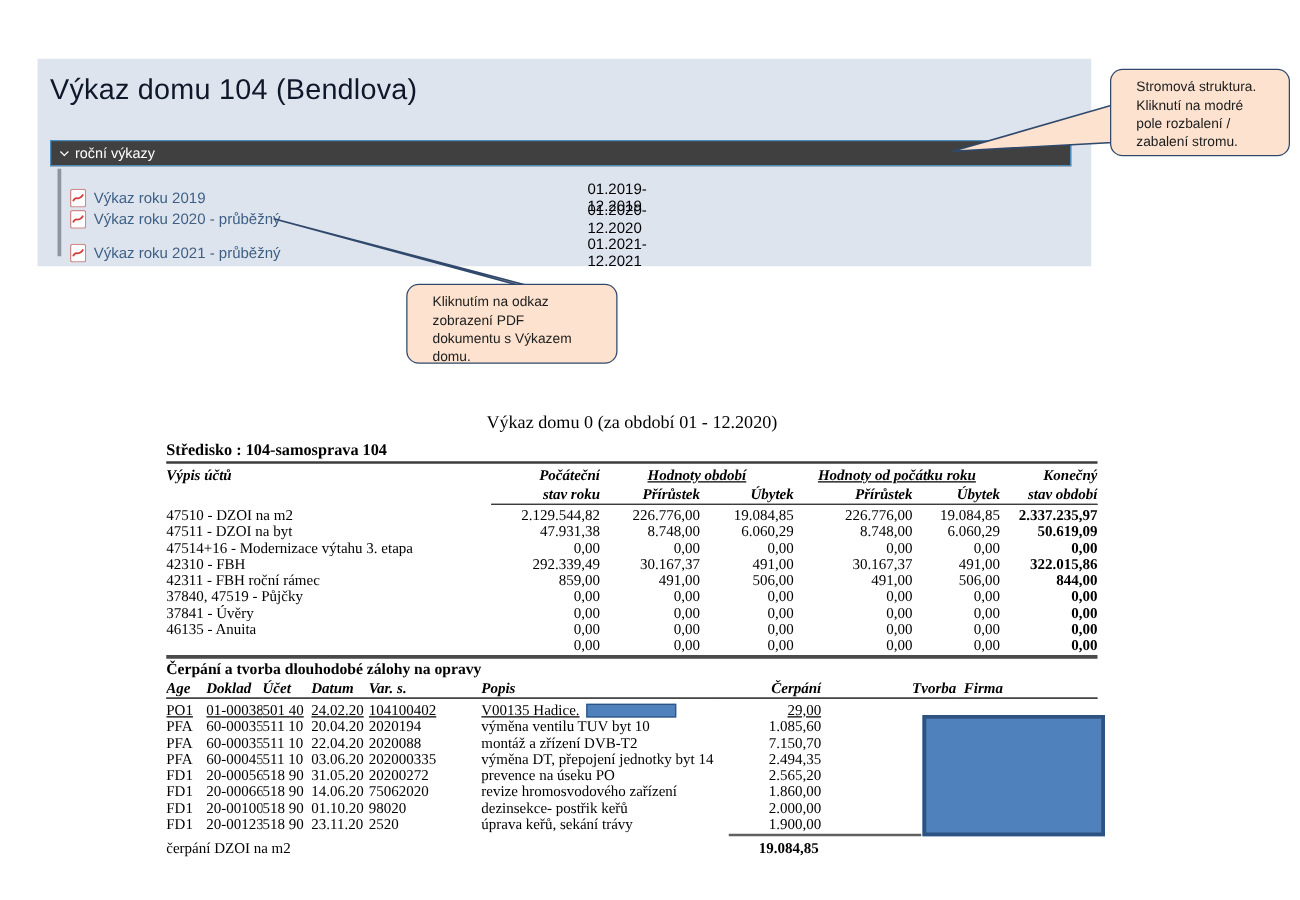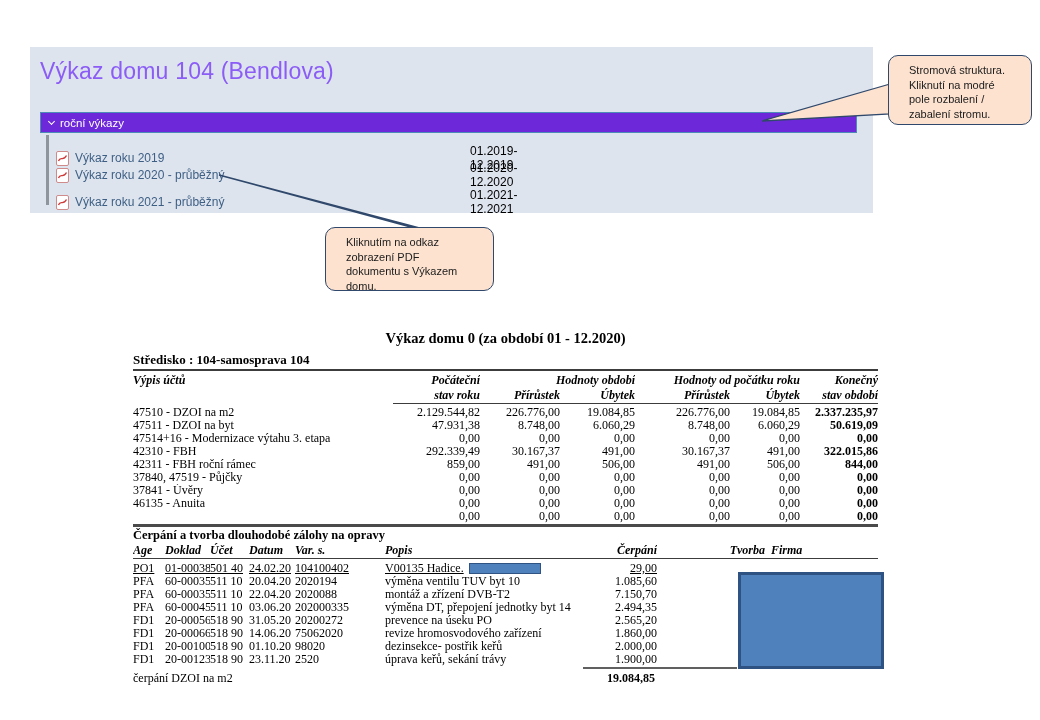--- a/index.html
+++ b/index.html
@@ -2,23 +2,23 @@
 <html><head>
 <meta charset="utf-8">
 <style>
   * { margin:0; padding:0; box-sizing:border-box; }
   html,body { width:1040px; height:720px; background:#fff; overflow:hidden;
               font-family:"Liberation Sans", sans-serif; }
   .abs { position:absolute; }
 
   
   #panel { left:30px; top:47px; width:843px; height:166px; background:#dde4ee; }
-  #page-title { left:40px; top:58px; font-size:23px; color:#8b5cf6; letter-spacing:.2px; }
-
-  #tree-bar { left:40px; top:112px; width:817px; height:21px; background:#6d28d9;
+  #page-title { left:40px; top:58px; font-size:23px; color:#0f172a; letter-spacing:.2px; }
+
+  #tree-bar { left:40px; top:112px; width:817px; height:21px; background:#404040;
               border:1px solid #4c8ab8; color:#fff; font-size:11.5px;
               display:flex; align-items:center; padding-left:5px; cursor:pointer; }
   .chev { display:inline-block; width:5px; height:5px; border-right:1.6px solid #fff;
           border-bottom:1.6px solid #fff; transform:rotate(45deg); margin:-2px 6px 0 3px; }
 
   #tree-line { left:46px; top:135px; width:3px; height:70px; background:#8f959d; }
 
   .tree-row { position:absolute; left:56px; height:22px; display:flex; align-items:center; }
   .tree-item { display:flex; align-items:center; cursor:pointer; text-decoration:none; }
   .tree-label { color:#3e5f84; font-size:12px; margin-left:6px; }
@@ -29,30 +29,30 @@
   #pointer-svg { left:0; top:0; width:1040px; height:720px; pointer-events:none; z-index:5; }
   .callout { position:absolute; z-index:6; background:#fce2cf; border:1.5px solid #2f486b;
              border-radius:10px; padding:7px 20px; font-size:11px; line-height:1.33;
              color:#1c1c1c; }
   #callout-tree { left:888px; top:55px; width:144px; height:70px; }
   #callout-pdf  { left:325px; top:227px; width:169px; height:64px; }
 
   
   .doc { font-family:"Liberation Serif", serif; color:#000; }
   #doc-title { left:133px; top:330px; width:745px; text-align:center;
-               font-size:14.5px; font-weight:bold; }
+               font-size:14.5px; font-weight:normal; }
   #doc-stredisko { left:133px; top:352px; font-size:13px; font-weight:bold; }
   .rule { position:absolute; left:133px; width:745px; background:#3c3c3c; }
   #rule-stredisko { top:369px; height:2px; }
   #rule-sec-split { top:524px; height:3px; background:#4a4a4a; }
 
   table { border-collapse:collapse; table-layout:fixed; }
   td { font-size:12px; line-height:13px; padding:0; white-space:nowrap; overflow:hidden; }
   .num { text-align:right; }
-  .ctr { text-align:right; }
+  .ctr { text-align:center;text-decoration:underline; }
   .bold { font-weight:bold; }
   .hd { font-weight:bold; font-style:italic; }
 
   #acc-table { left:133px; top:373px; width:745px; }
   #acc-table thead td { line-height:15px; }
   #acc-table thead tr:last-child td { border-bottom:1.7px solid #3c3c3c; }
   #acc-table tbody tr:first-child td { padding-top:2px; }
 
   #sec2-title { left:133px; top:528px; font-size:12.5px; font-weight:bold; }
   #drw-table { left:133px; top:543px; width:745px; }

